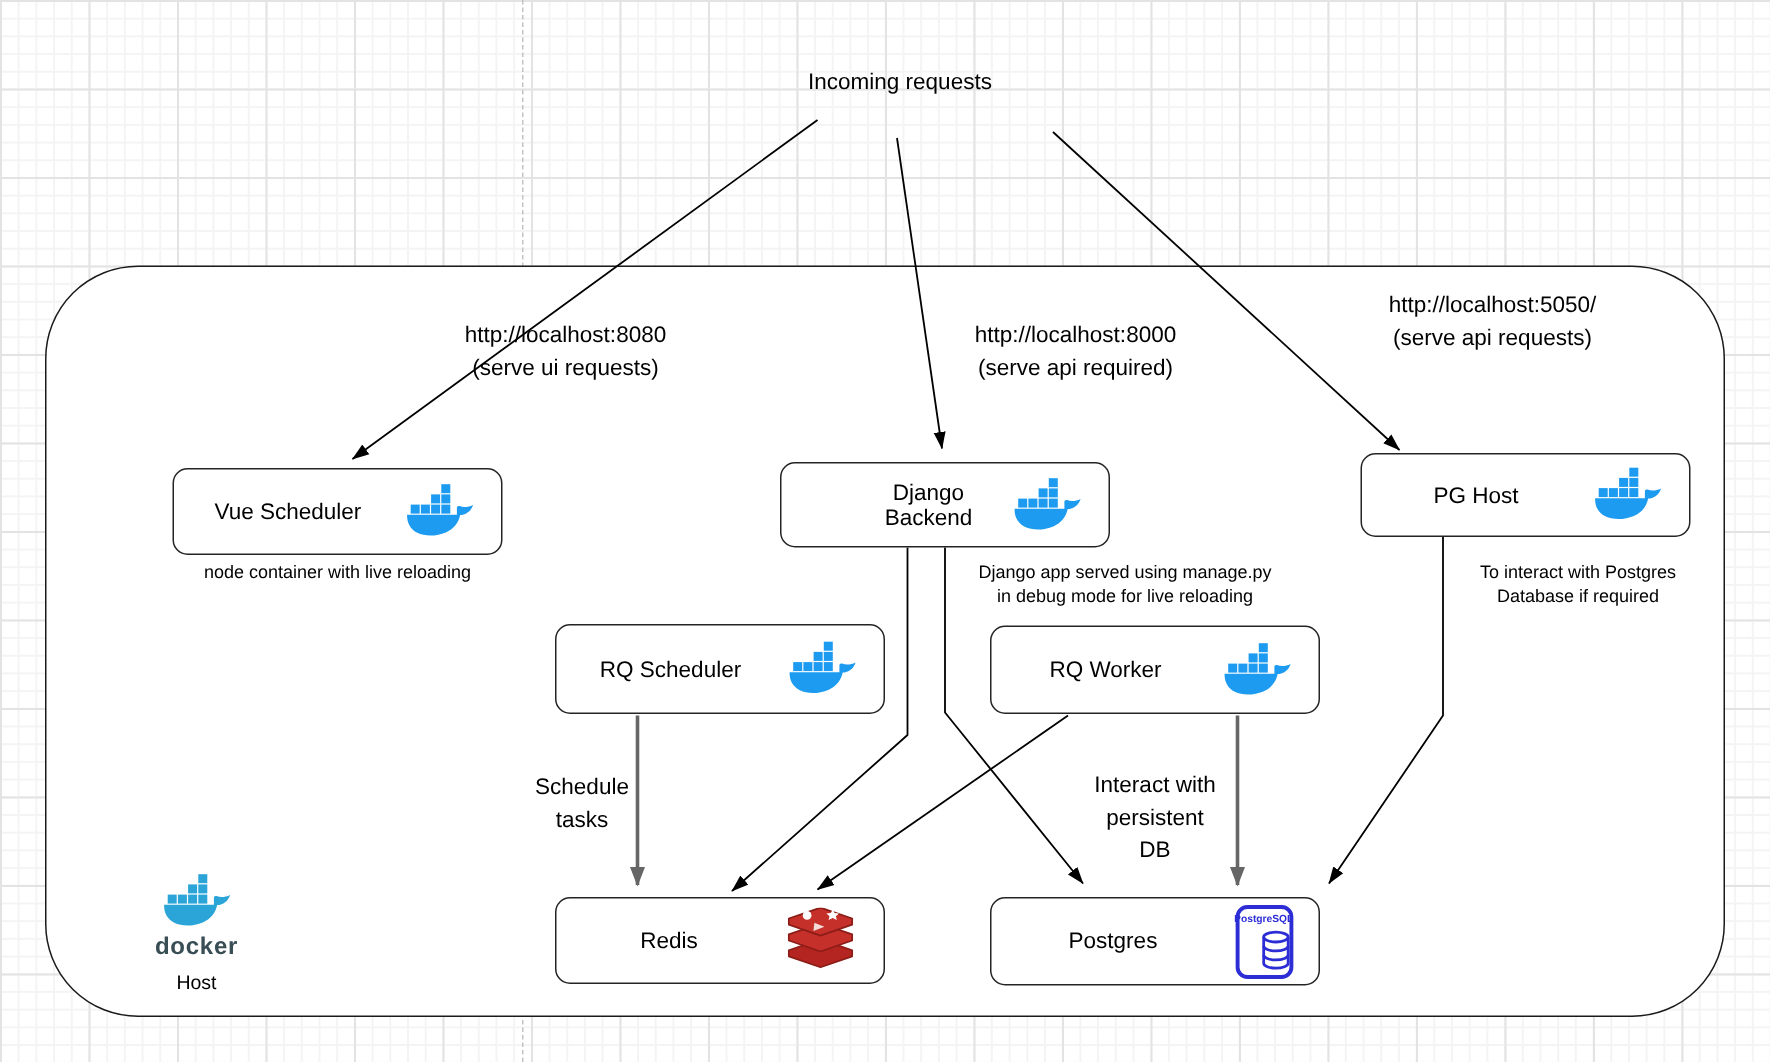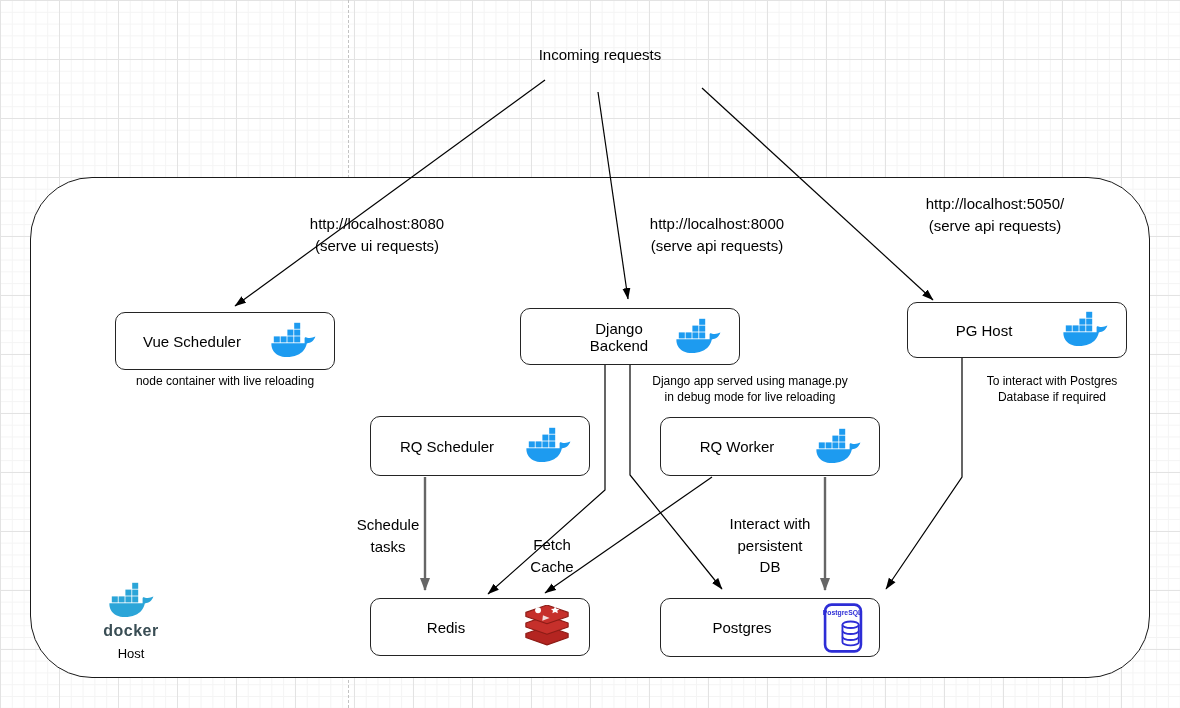--- a/index.html
+++ b/index.html
@@ -94,21 +94,21 @@
       <path d="M425 477 L425 590" marker-end="url(#arrG)"></path>
       <path d="M825 477 L825 590" marker-end="url(#arrG)"></path>
     </g>
   </svg>
 
   <div class="txt title" style="left:480px;top:46px;width:240px;">Incoming requests</div>
 
   <div class="txt edge-label" style="left:257px;top:213px;width:240px;">http://localhost:8080
 (serve ui requests)</div>
   <div class="txt edge-label" style="left:597px;top:213px;width:240px;">http://localhost:8000
-(serve api requests)</div>
+(serve api required)</div>
   <div class="txt edge-label" style="left:875px;top:193px;width:240px;">http://localhost:5050/
 (serve api requests)</div>
 
   <div class="node" style="left:115px;top:312px;width:220px;height:58px;">
     <span class="lbl">Vue Scheduler</span>
     <svg class="nicon" width="50" height="38">
         <use href="#sym-docker-whale" fill="#1d9bf0"></use>
       </svg>
   </div>
   <div class="txt note" style="left:105px;top:374px;width:240px;">node container with live reloading</div>
@@ -161,22 +161,20 @@
         <path d="M17.5 20 L17.5 36 C17.5 37.7 20.9 39 25 39 C29.1 39 32.5 37.7 32.5 36 L32.5 20"></path>
         <path d="M17.5 31 C17.5 32.7 20.9 34 25 34 C29.1 34 32.5 32.7 32.5 31" fill="none"></path>
         <path d="M17.5 25.5 C17.5 27.2 20.9 28.5 25 28.5 C29.1 28.5 32.5 27.2 32.5 25.5" fill="none"></path>
         <ellipse cx="25" cy="20" rx="7.5" ry="3"></ellipse>
       </g>
     </svg>
   </div>
 
   <div class="txt edge-label" style="left:308px;top:514px;width:160px;">Schedule
 tasks</div>
-  <div class="txt edge-label" style="left:492px;top:534px;width:120px;">Fetch
-Cache</div>
   <div class="txt edge-label" style="left:690px;top:513px;width:160px;">Interact with
 persistent
 DB</div>
 
   <div class="host-logo">
     <svg width="54" height="38">
         <use href="#sym-docker-whale" fill="#2ba5d8"></use>
       </svg>
     <div class="brand">docker</div>
     <div class="hostlbl">Host</div>

